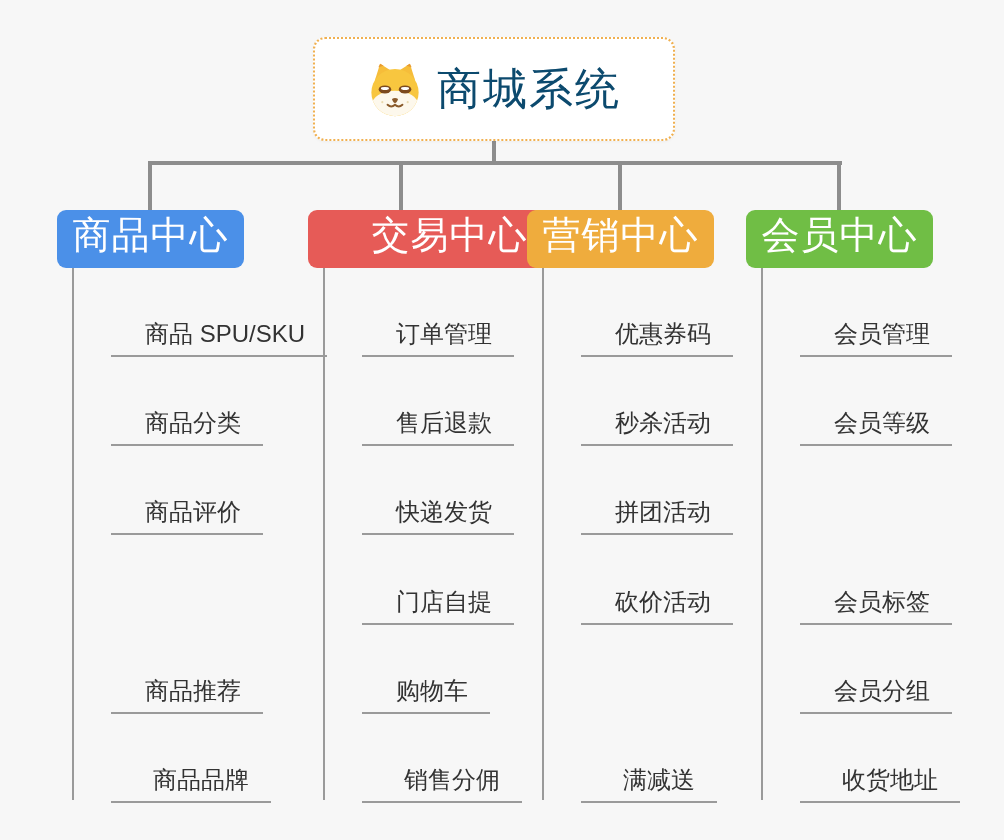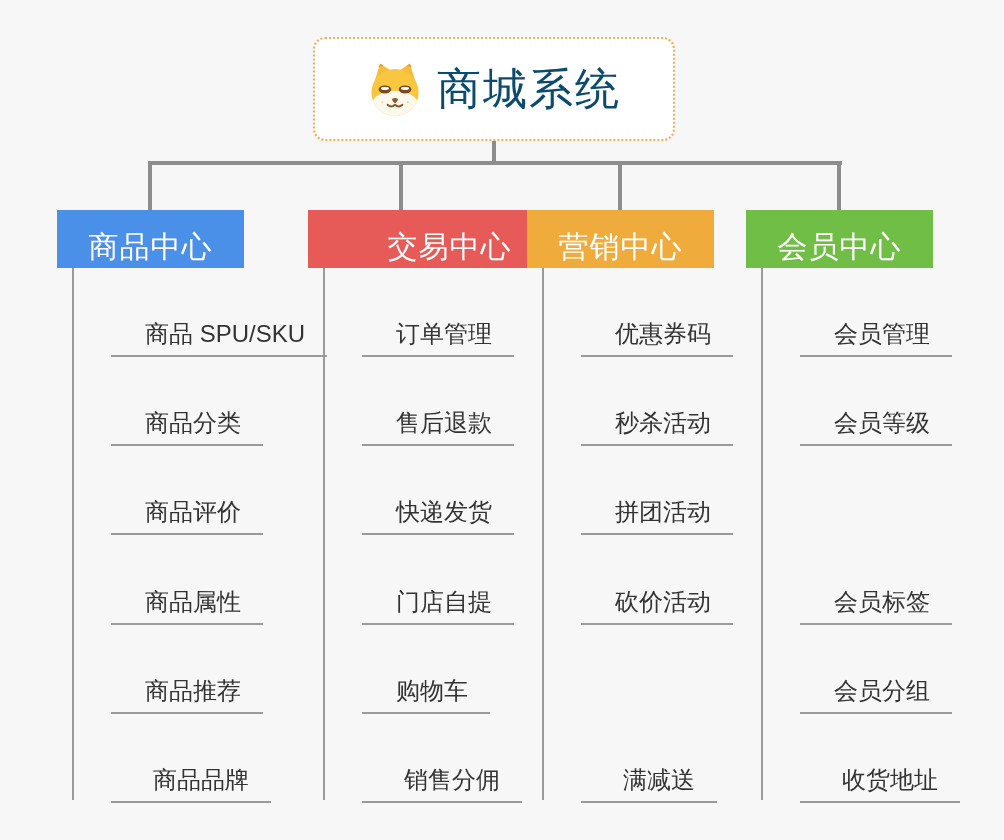--- a/index.html
+++ b/index.html
@@ -28,23 +28,23 @@
   .conn-root-stem{left:492px;top:141px;width:4px;height:22px;}
   .conn-hbar{left:148px;top:161px;width:694px;height:4px;}
   .conn-drop{top:163px;width:4px;height:48px;}
   .drop-0{left:148px;}
   .drop-1{left:399px;}
   .drop-2{left:618px;}
   .drop-3{left:837px;}
 
   
   .branch-box{
-    position:absolute;top:210px;width:187px;height:58px;border-radius:0;
-    display:flex;align-items:flex-end;justify-content:center;
-    color:#ffffff;font-size:30px;letter-spacing:1px;white-space:nowrap;
+    position:absolute;top:210px;width:187px;height:58px;border-radius:9px;
+    display:flex;align-items:flex-start;justify-content:center;
+    color:#ffffff;font-size:38px;letter-spacing:1px;white-space:nowrap;
   }
   .bx-0{left:57px;}
   .bx-1{left:308px;padding-left:48px;}
   .bx-2{left:527px;}
   .bx-3{left:746px;}
 
   
   .spine{position:absolute;top:268px;width:2px;height:532px;background:#9a9a9a;}
   .sp-0{left:72px;}
   .sp-1{left:323px;}
@@ -115,21 +115,20 @@
   </div>
 
   <div class="spine sp-0"></div>
   <div class="spine sp-1"></div>
   <div class="spine sp-2"></div>
   <div class="spine sp-3"></div>
 
   <div class="leaf col-0 row-0">商品 SPU/SKU</div>
   <div class="leaf col-0 row-1">商品分类</div>
   <div class="leaf col-0 row-2">商品评价</div>
-  <div class="leaf col-0 row-3">商品属性</div>
   <div class="leaf col-0 row-4">商品推荐</div>
   <div class="leaf col-0 row-5">商品品牌</div>
 
   <div class="leaf col-1 row-0">订单管理</div>
   <div class="leaf col-1 row-1">售后退款</div>
   <div class="leaf col-1 row-2">快递发货</div>
   <div class="leaf col-1 row-3">门店自提</div>
   <div class="leaf col-1 row-4">购物车</div>
   <div class="leaf col-1 row-5">销售分佣</div>
 

